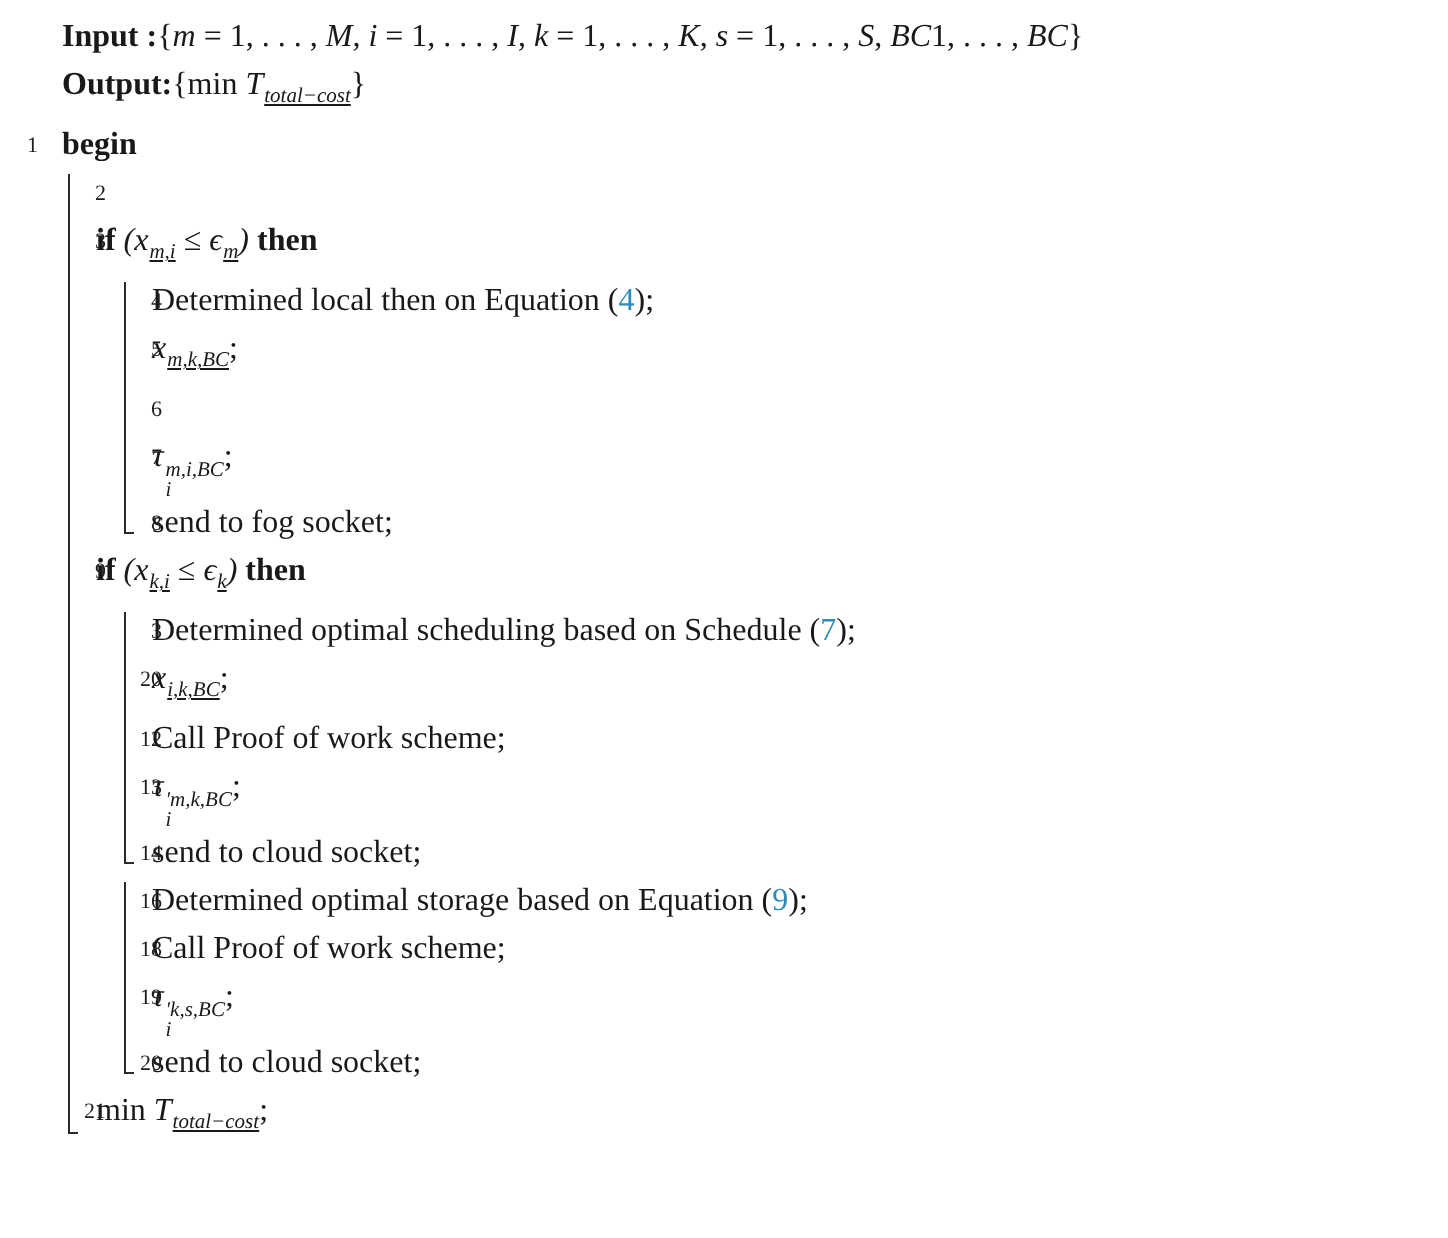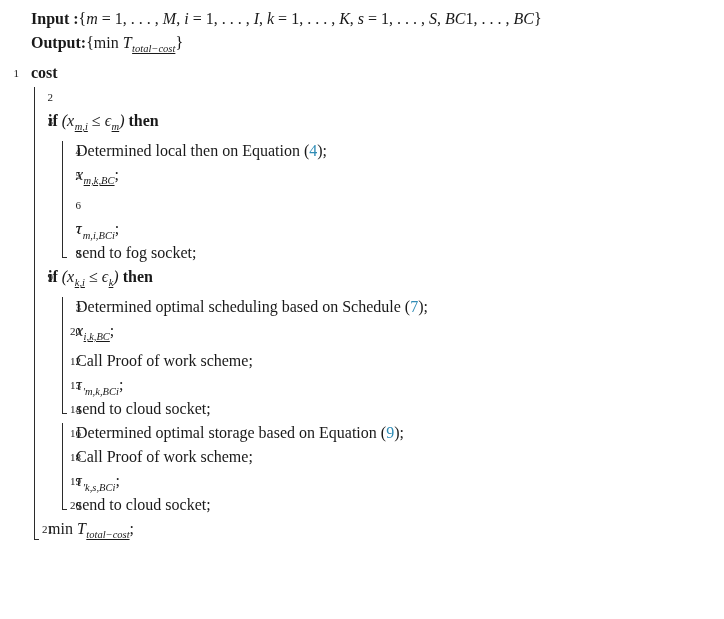--- a/index.html
+++ b/index.html
@@ -51,38 +51,39 @@
   .sub{
     font-style:italic;
     font-size:10.5px;
     vertical-align:-4px;
     margin-left:0.5px;
     text-decoration:underline;
   }
   .lnk{cursor:pointer;}
   .stack{
     display:inline-flex;
+    flex-direction:column;
     align-items:flex-start;
     vertical-align:-5px;
     margin-left:1px;
   }
   .stack span{
     display:block;
     font-style:italic;
     font-size:10.5px;
     line-height:9.5px;
   }
 </style>
 </head>
 <body>
 
 <div class="algo" id="algo-root" style="color: rgb(25, 25, 25);">
     <div class="line"><span class="b">Input :</span><span class="t">{</span><span class="i">m</span><span class="t"> = 1, . . . , </span><span class="i">M</span><span class="t">, </span><span class="i">i</span><span class="t"> = 1, . . . , </span><span class="i">I</span><span class="t">, </span><span class="i">k</span><span class="t"> = 1, . . . , </span><span class="i">K</span><span class="t">, </span><span class="i">s</span><span class="t"> = 1, . . . , </span><span class="i">S</span><span class="t">, </span><span class="i">BC</span><span class="t">1, . . . , </span><span class="i">BC</span><span class="t">}</span></div>
     <div class="line"><span class="b">Output:</span><span class="t">{min </span><span class="i">T</span><span class="sub">total−cost</span><span class="t">}</span></div>
-    <div class="line"><span class="num">1</span><span class="b">cost</span></div>
+    <div class="line"><span class="num">1</span><span class="b">begin</span></div>
     <div class="block">
       <div class="line"><span class="num">2</span></div>
       <div class="line"><span class="num">3</span><span class="b">if </span><span class="i">(x</span><span class="sub">m,i</span><span class="t"> ≤ </span><span class="i">ϵ</span><span class="sub">m</span><span class="i">)</span><span class="b"> then</span></div>
       <div class="block">
         <div class="line"><span class="num">4</span><span class="t">Determined local then on Equation (</span><span class="lnk" style="color: rgb(46, 139, 181);">4</span><span class="t">);</span></div>
         <div class="line"><span class="num">5</span><span class="i">x</span><span class="sub">m,k,BC</span><span class="t">;</span></div>
         <div class="line"><span class="num">6</span></div>
         <div class="line"><span class="num">7</span><span class="i">τ</span><span class="stack">
             <span>m,i,BC</span>
             <span>i</span>

